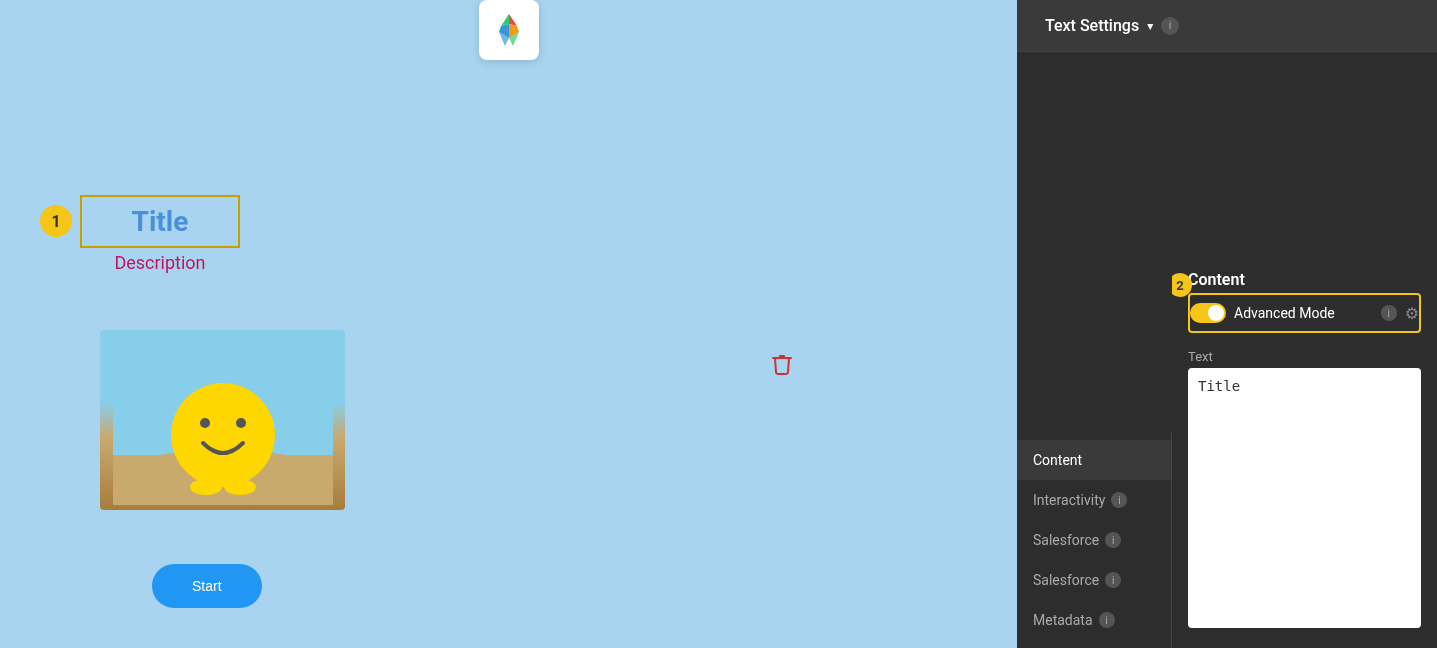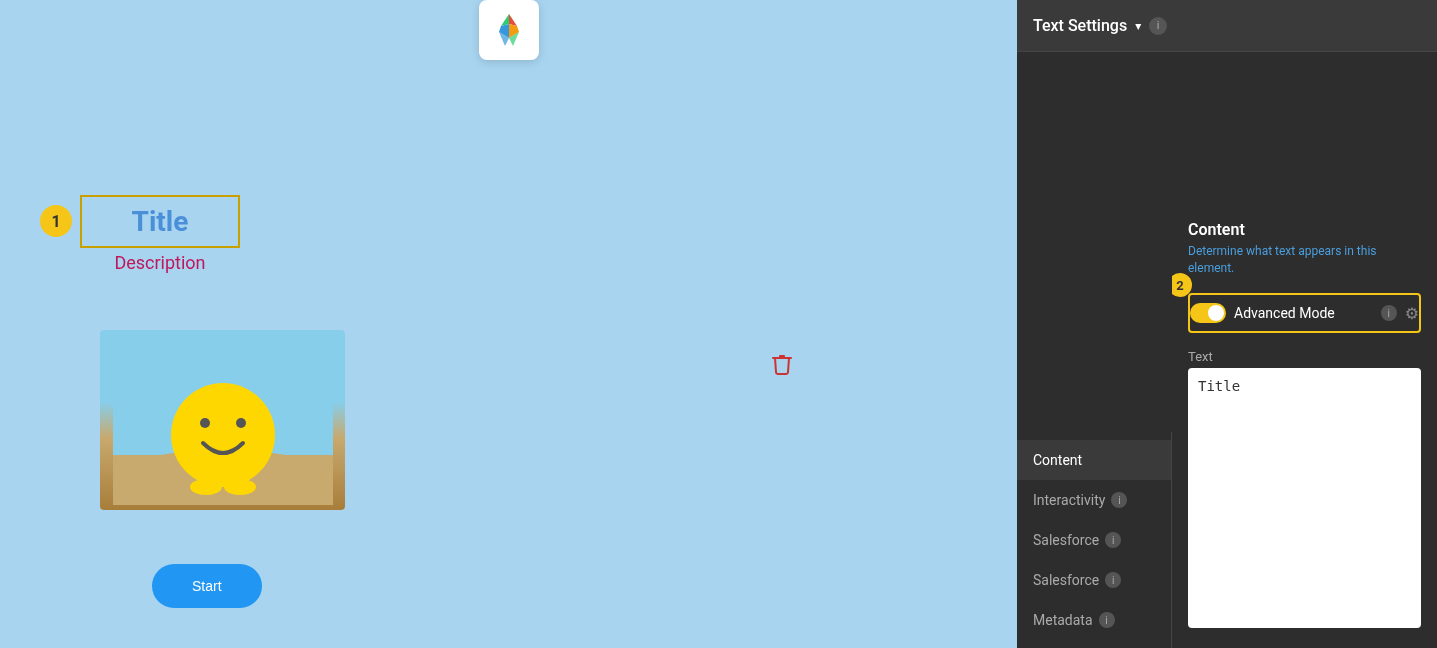--- a/index.html
+++ b/index.html
@@ -144,21 +144,21 @@
       width: 420px;
       background: #2d2d2d;
       display: flex;
       flex-direction: column;
       height: 648px;
     }
 
     
     .sidebar-header {
       background: #3a3a3a;
-      padding: 16px 16px;
+      padding: 16px 28px;
       display: flex;
       align-items: center;
       gap: 8px;
       border-bottom: 1px solid #444;
     }
 
     .sidebar-header-title {
       color: white;
       font-size: 16px;
       font-weight: 500;
@@ -436,23 +436,20 @@
         <span>Metadata</span>
         <div class="info-dot">i</div>
       </div>
 
     </div>
 
     <div class="content-panel">
       
       <div class="content-panel-title">Content</div>
       
-      <div class="content-panel-desc">
-        <span>Determine what text appears in </span><span style="color:#4a9edd;">this element</span><span>.</span>
-      </div>
 
       
       <div style="position:relative; margin-bottom: 16px;">
         <div class="number-badge-2">2</div>
         <div class="advanced-mode-row">
           <div class="toggle-switch"></div>
           <span class="advanced-mode-label">Advanced Mode</span>
           <div class="advanced-mode-info">i</div>
           <span class="gear-icon">⚙</span>
         </div>

